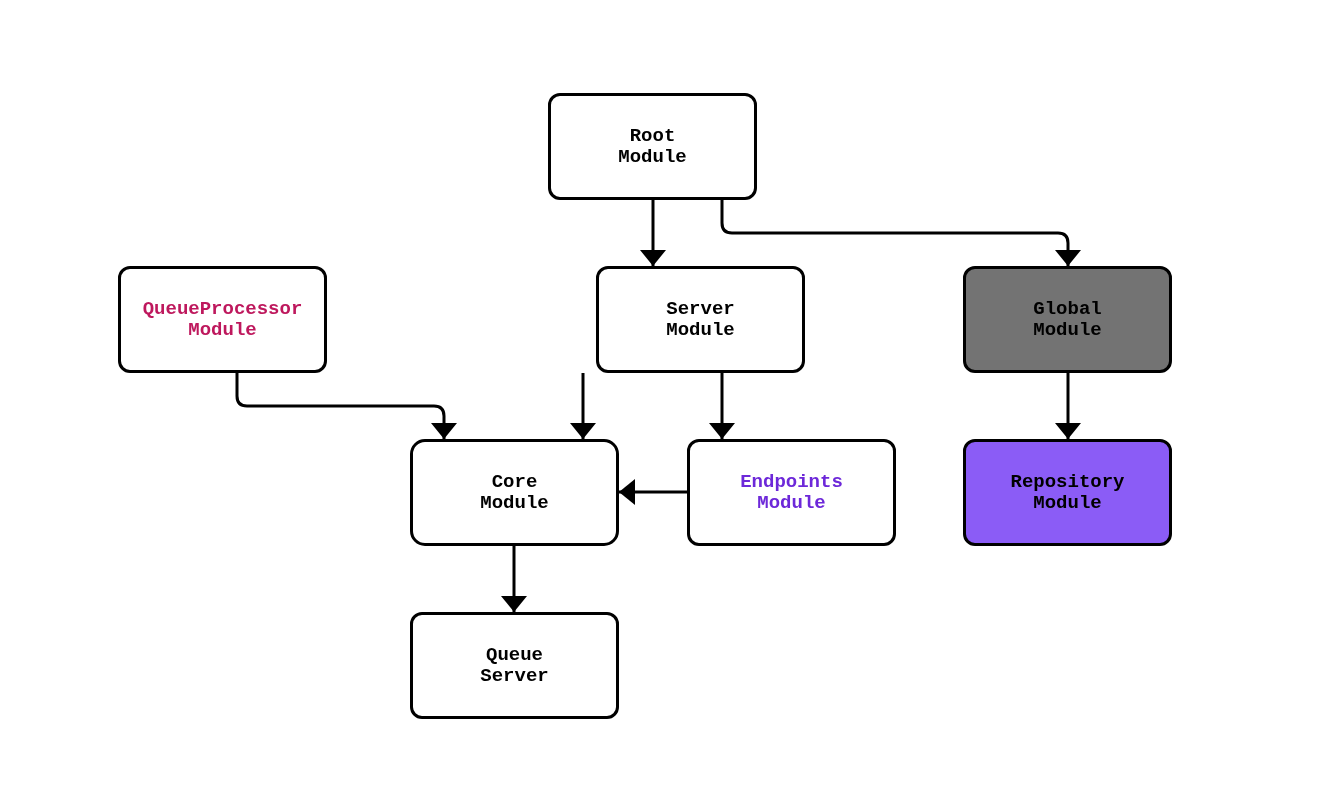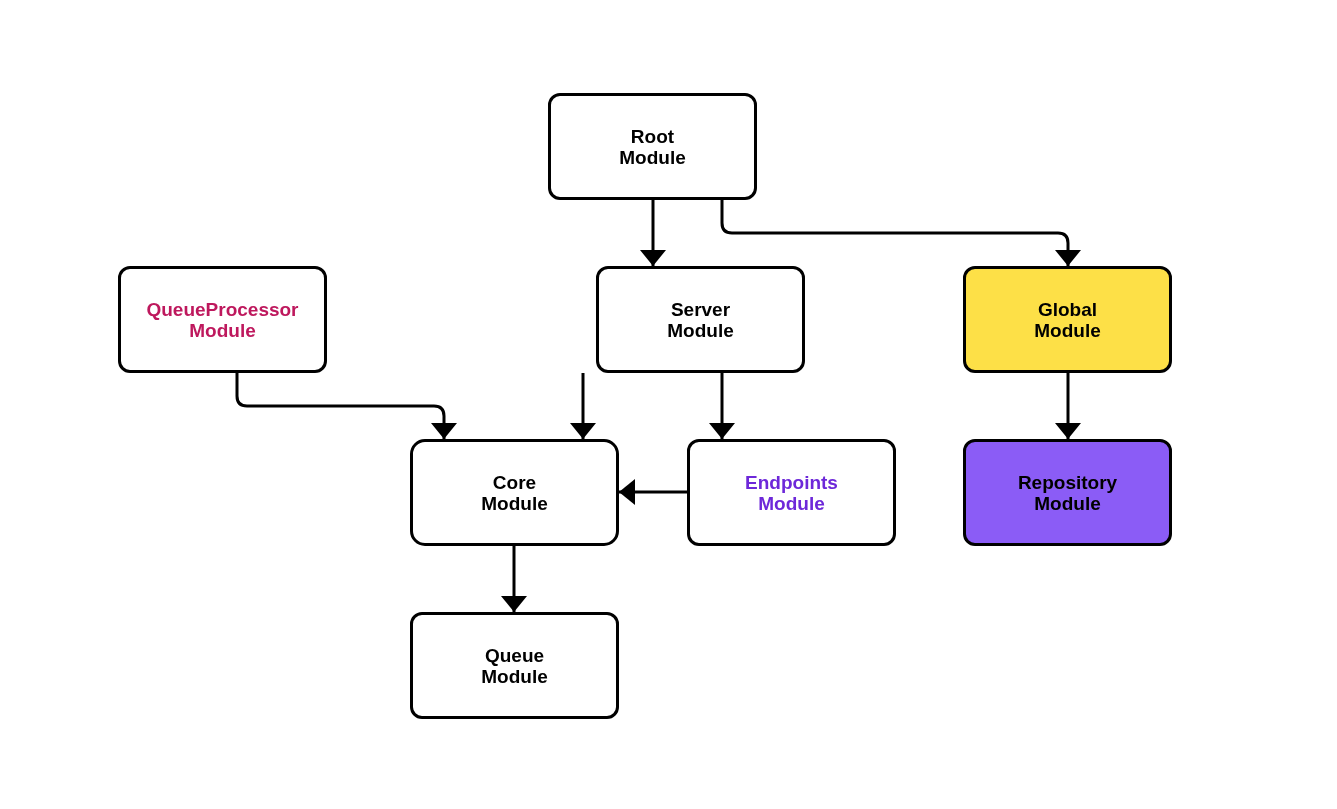--- a/index.html
+++ b/index.html
@@ -6,21 +6,21 @@
     margin: 0;
     padding: 0;
     background: #ffffff;
   }
   #stage {
     position: relative;
     width: 1337px;
     height: 801px;
     background: #ffffff;
     overflow: hidden;
-    font-family: Liberation Sans, sans-serif;
+    font-family: Liberation Mono, monospace;
   }
   #edge-layer {
     position: absolute;
     left: 0;
     top: 0;
     width: 1337px;
     height: 809px;
   }
   #edge-layer path.edge {
     fill: none;
@@ -71,24 +71,24 @@
         <path class="edge" d="M514 545 L514 612" stroke="#000000" marker-end="url(#arrowhead)"></path>
       </g>
   </svg>
   <div id="node-layer">
       <div class="node" style="left: 548px; top: 93px; width: 209px; height: 107px; border-color: rgb(0, 0, 0); background: rgb(255, 255, 255); color: rgb(0, 0, 0);">Root
 Module</div>
       <div class="node" style="left: 118px; top: 266px; width: 209px; height: 107px; border-color: rgb(0, 0, 0); background: rgb(255, 255, 255); color: #be185d;">QueueProcessor
 Module</div>
       <div class="node" style="left: 548px; top: 266px; width: 209px; height: 107px; border-color: rgb(0, 0, 0); background: rgb(255, 255, 255); color: rgb(0, 0, 0); margin-left: 48px;">Server
 Module</div>
-      <div class="node" style="left: 963px; top: 266px; width: 209px; height: 107px; border-color: rgb(0, 0, 0); background: #fde047; color: rgb(0, 0, 0);">Global
+      <div class="node" style="left: 963px; top: 266px; width: 209px; height: 107px; border-color: rgb(0, 0, 0); background: #737373; color: rgb(0, 0, 0);">Global
 Module</div>
       <div class="node" style="left: 410px; top: 439px; width: 209px; height: 107px; border-color: rgb(0, 0, 0); background: rgb(255, 255, 255); color: rgb(0, 0, 0); border-radius: 15px;">Core
 Module</div>
       <div class="node" style="left: 687px; top: 439px; width: 209px; height: 107px; border-color: rgb(0, 0, 0); background: rgb(255, 255, 255); color: #6d28d9;">Endpoints
 Module</div>
       <div class="node" style="left: 963px; top: 439px; width: 209px; height: 107px; border-color: rgb(0, 0, 0); background: #8b5cf6; color: rgb(0, 0, 0);">Repository
 Module</div>
       <div class="node" style="left: 410px; top: 612px; width: 209px; height: 107px; border-color: rgb(0, 0, 0); background: rgb(255, 255, 255); color: rgb(0, 0, 0);">Queue
-Module</div>
+Server</div>
     </div>
 </div>
 
 </body></html>

